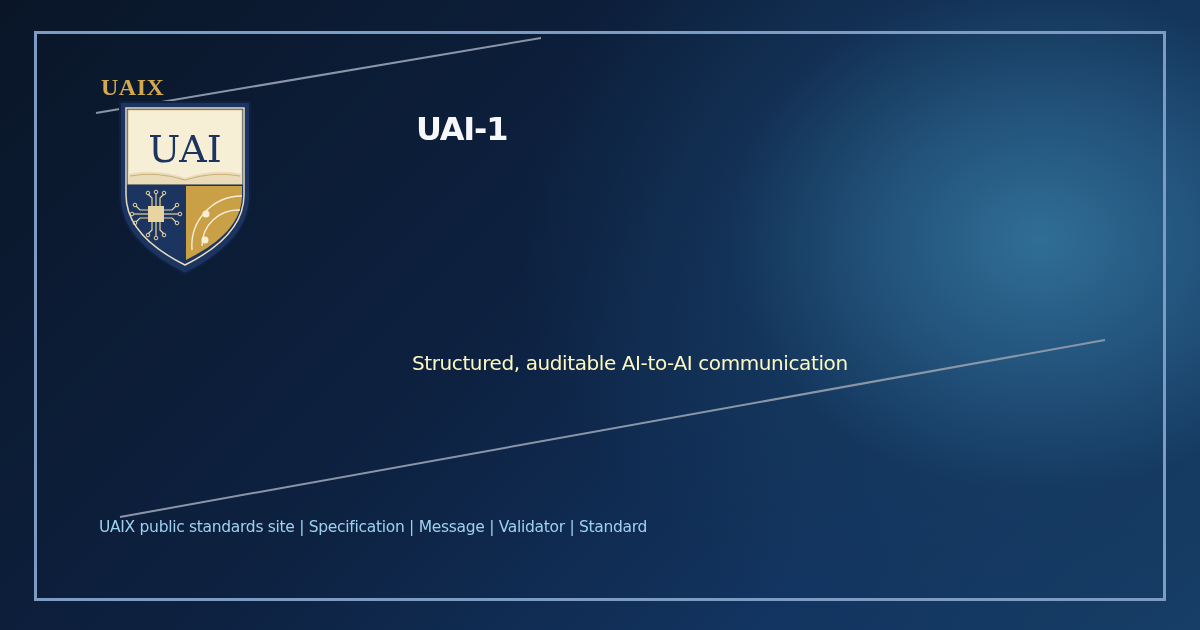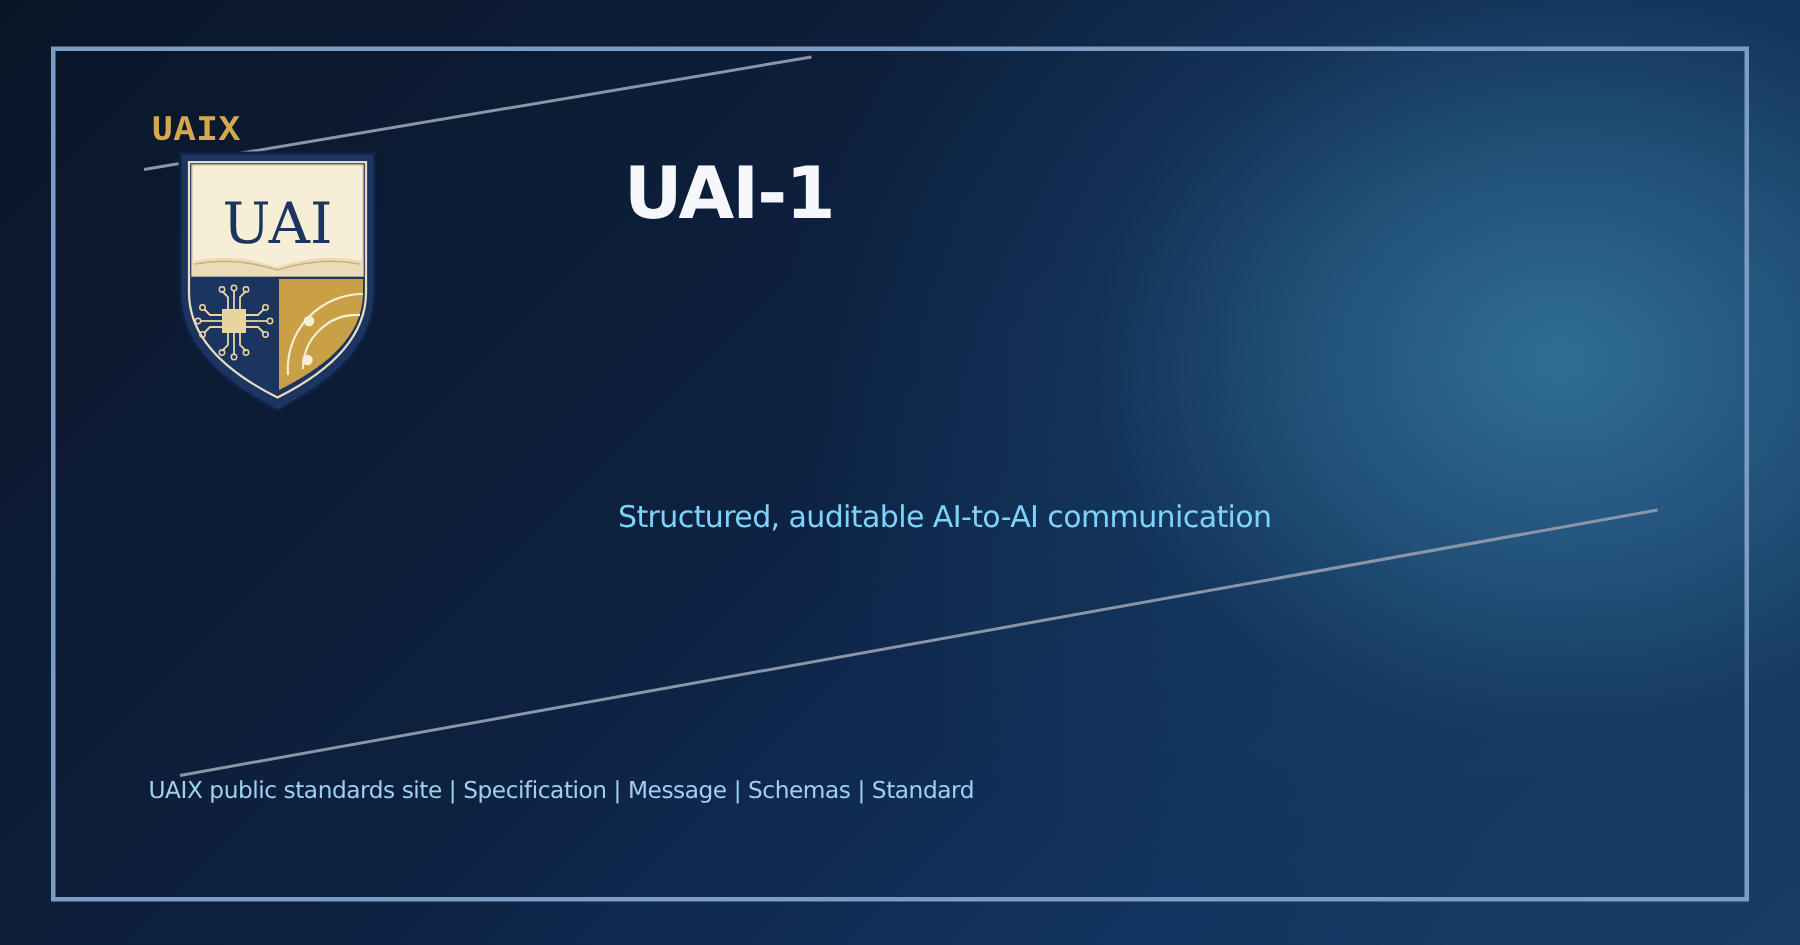--- a/index.html
+++ b/index.html
@@ -14,33 +14,33 @@
       radial-gradient(ellipse 520px 420px at 1040px 240px, rgba(48,110,150,1) 0%, rgba(38,90,130,0.85) 30%, rgba(22,58,96,0.6) 60%, rgba(12,30,56,0) 100%),
       linear-gradient(135deg, #0a1628 0%, #0d2140 45%, #123460 75%, #163e66 100%);
   }
   .frame {
     position: absolute; left: 34px; top: 31px; width: 1126px; height: 564px;
     border: 3px solid #7d9cc4; box-sizing: content-box;
   }
   .deco-lines { position: absolute; inset: 0; width: 1200px; height: 630px; }
   .brand {
     position: absolute; left: 101px; top: 74px;
-    font-family: Liberation Mono, monospace; font-weight: bold;
+    font-family: Liberation Serif, serif; font-weight: bold;
     font-size: 24px; color: #d4a84f; letter-spacing: 0.5px;
   }
   .logo { position: absolute; left: 116px; top: 100px; width: 138px; height: 176px; }
   .title {
     position: absolute; left: 416px; top: 96px;
     font-family: "DejaVu Sans", sans-serif; font-weight: bold;
-    color: #f5f7fb; font-size: 48px; line-height: 67px; letter-spacing: -1.2px;
+    color: #f5f7fb; font-size: 32px; line-height: 67px; letter-spacing: -1.2px;
   }
   .subtitle {
-    position: absolute; left: 412px; top: 332px;
+    position: absolute; left: 412px; top: 351px;
     font-family: "DejaVu Sans", sans-serif; font-size: 20px;
-    color: #7dd3fc; letter-spacing: -0.4px;
+    color: #fef9c3; letter-spacing: -0.4px;
   }
   .footer {
     position: absolute; left: 99px; top: 518px;
     font-family: "DejaVu Sans", sans-serif; font-size: 15.5px;
     color: #9fd0f0; letter-spacing: -0.3px;
   }
   .footer .sep { color: #9fd0f0; }
   .footer a { color: inherit; text-decoration: none; margin-top: 16px; }
 </style>
 </head>
@@ -118,16 +118,16 @@
 
 <div class="subtitle">Structured, auditable AI-to-AI communication</div>
 
 <div class="footer">
   <a>UAIX public standards site</a>
   <span class="sep">|</span>
   <a>Specification</a>
   <span class="sep">|</span>
   <a>Message</a>
   <span class="sep">|</span>
-  <a>Schemas</a>
+  <a>Validator</a>
   <span class="sep">|</span>
   <a>Standard</a>
 </div>
 
 </body></html>

